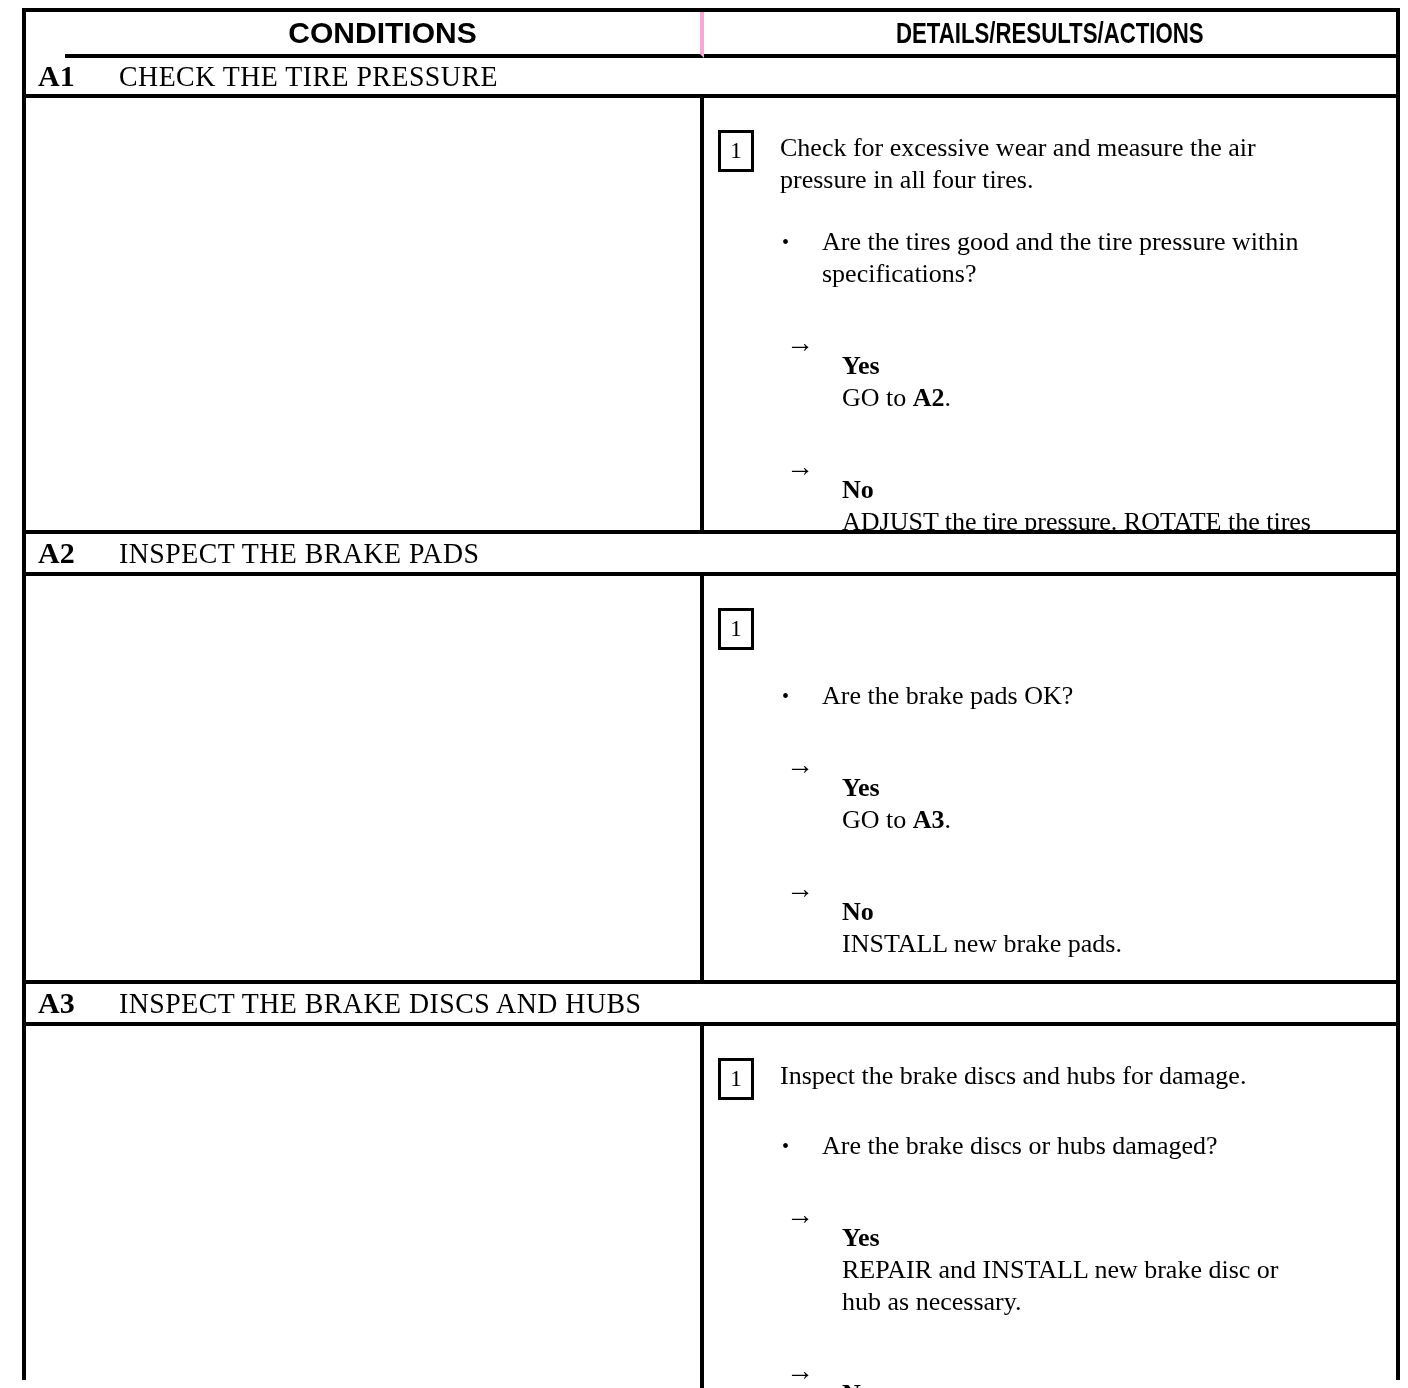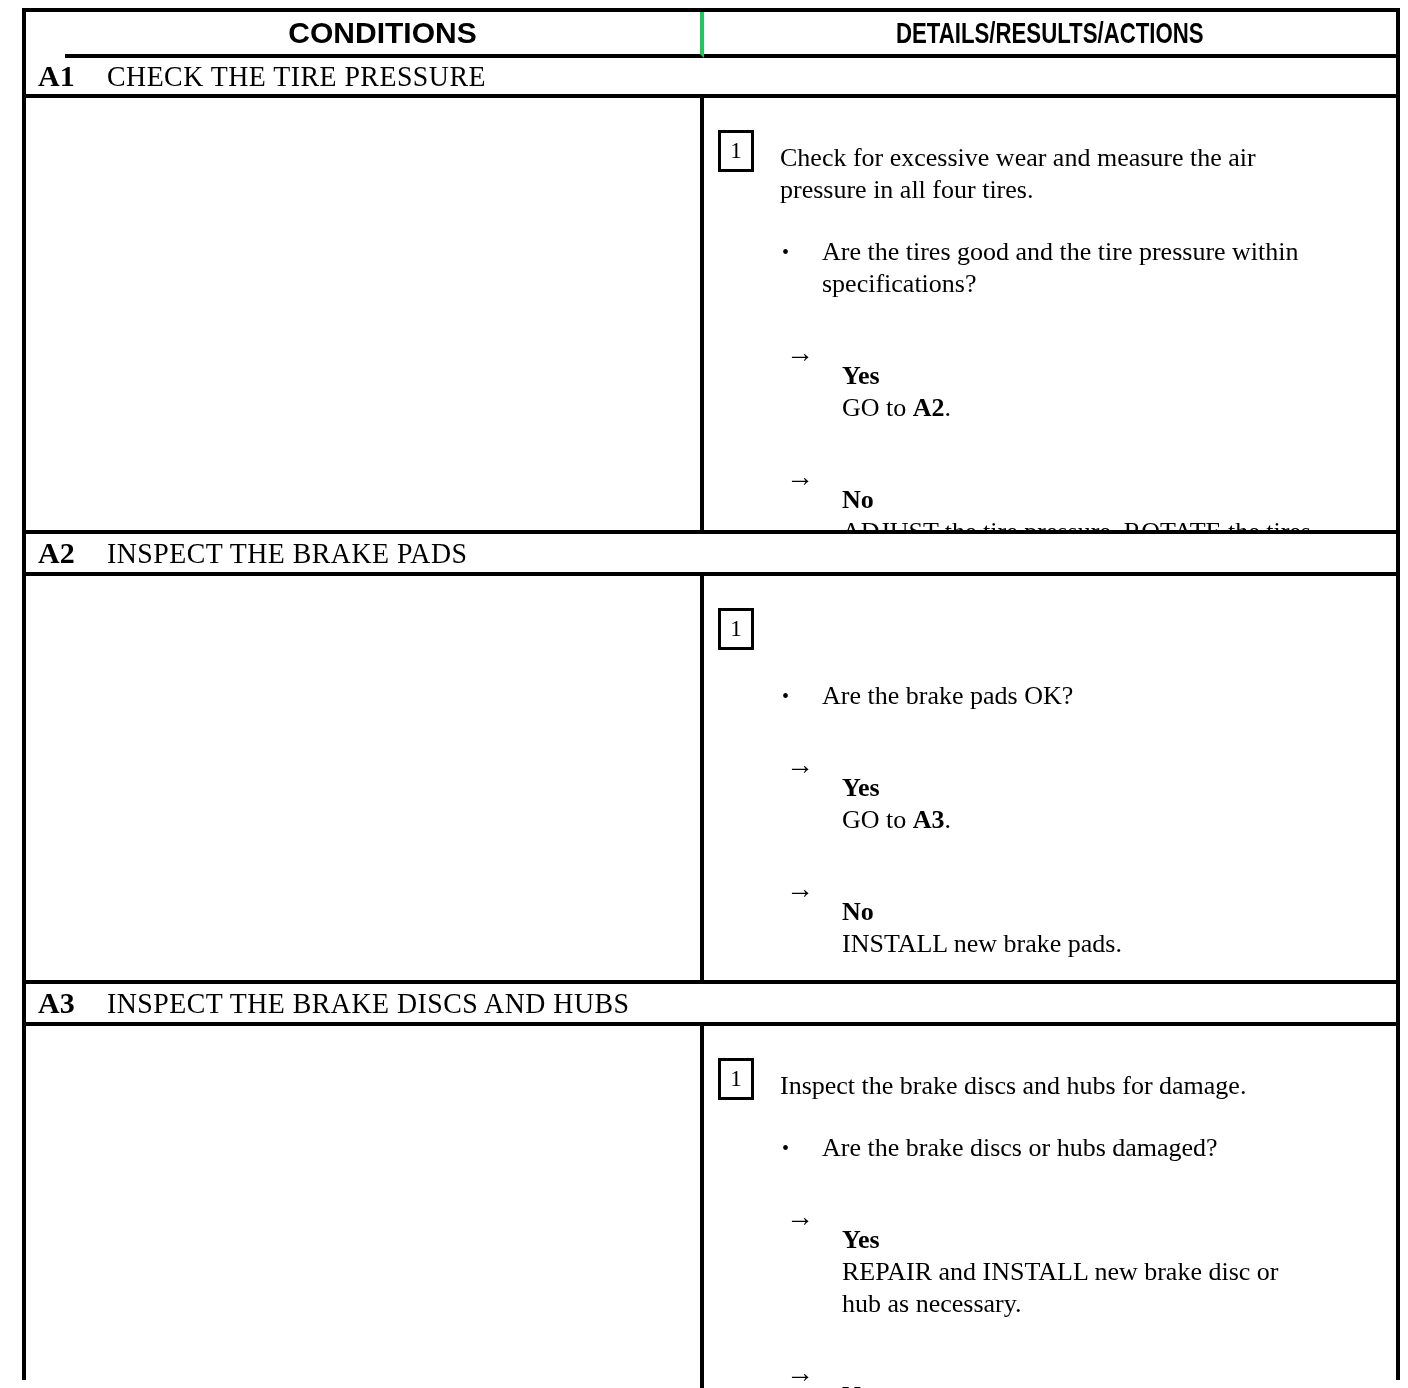--- a/index.html
+++ b/index.html
@@ -14,42 +14,42 @@
     grid-template-rows:46px 40px 436px 42px 408px 42px auto;
     background:#fff;
   }
   .cell { background:#fff; }
   .hdr {
     border-bottom:4px solid #000;
     display:flex; align-items:center; justify-content:center;
     font-family:"Liberation Sans", sans-serif;
     font-weight:bold; font-size:30px; letter-spacing:0px;
   }
-  .hdr-left { border-right:4px solid #22c55e;margin-left:39px; }
+  .hdr-left { border-right:4px solid #f9a8d4;margin-left:39px; }
   .condensed { display:inline-block; transform:scaleX(0.74); transform-origin:center; white-space:nowrap; }
   .band {
     grid-column:1 / -1;
     border-bottom:4px solid #000;
     display:flex; align-items:center;
-    padding-left:12px; gap:32px;
+    padding-left:12px; gap:44px;
     background:#fff;
   }
   .band-id { font-weight:bold; font-size:30px; }
   .band-title { font-size:29px; letter-spacing:0.5px; transform:scaleX(0.96); transform-origin:left center; white-space:nowrap; }
   .cond-cell { border-right:4px solid #000; border-bottom:4px solid #000; }
   .details-cell { border-bottom:4px solid #000; padding:34px 8px 0 14px; font-size:26px; line-height:32px; }
   .no-bb { border-bottom:none; }
   .step-row { display:flex; align-items:flex-start; gap:26px; }
   .step-box {
     flex:0 0 auto; width:36px; height:42px; margin-top:-2px;
     border:3px solid #000;
     display:flex; align-items:center; justify-content:center;
     font-size:23px;
   }
-  .step-text { white-space:pre;margin-top:10px; }
+  .step-text { white-space:pre; }
   .q-row { display:flex; margin-left:64px; margin-top:30px; gap:26px; }
   .bullet { width:14px; font-size:20px; line-height:32px; }
   .q-text { white-space:pre; }
   .branch { display:flex; margin-left:68px; margin-top:38px; gap:22px; }
   .arrow { width:34px; font-size:28px; line-height:30px; }
   .answer { font-weight:bold;margin-top:22px; }
   .action { white-space:pre; }
   .ref { font-weight:bold; }
 </style>
 </head>

